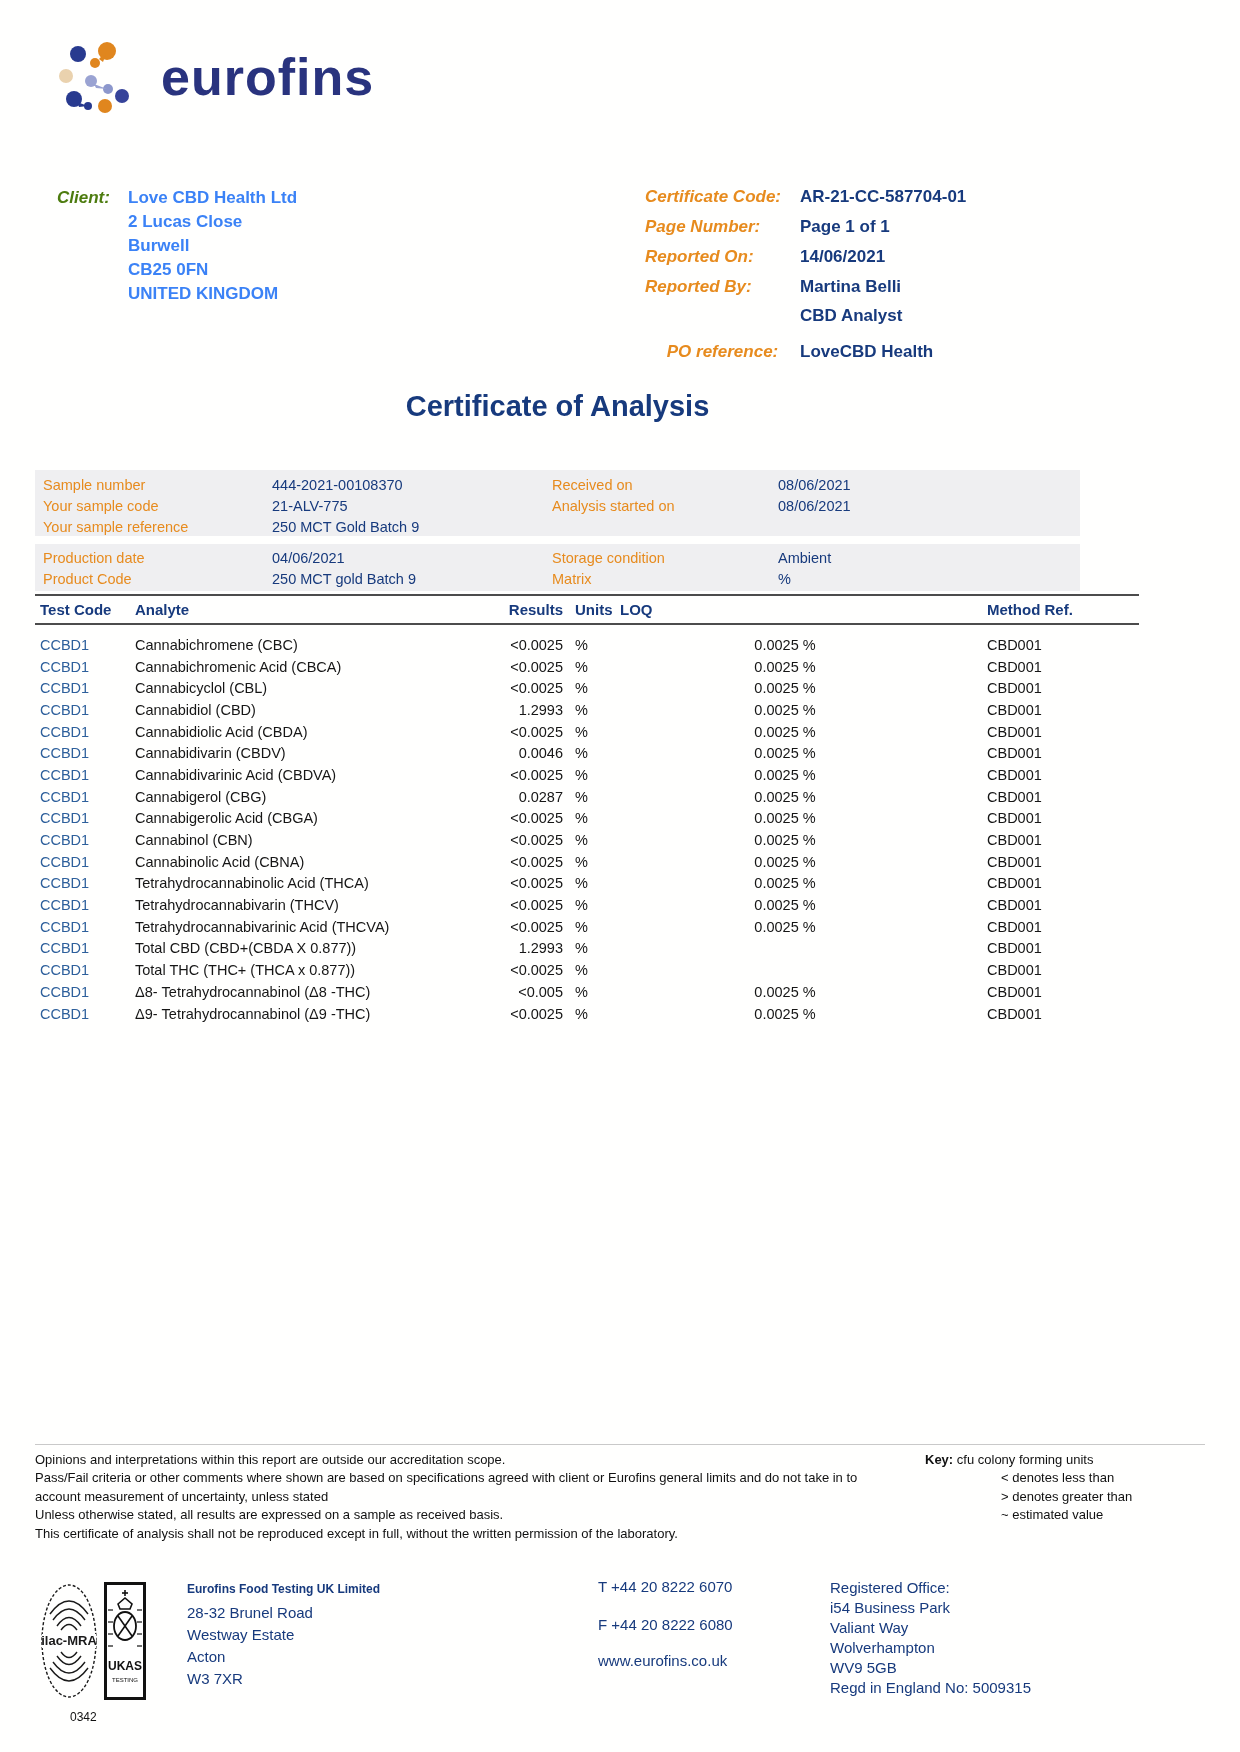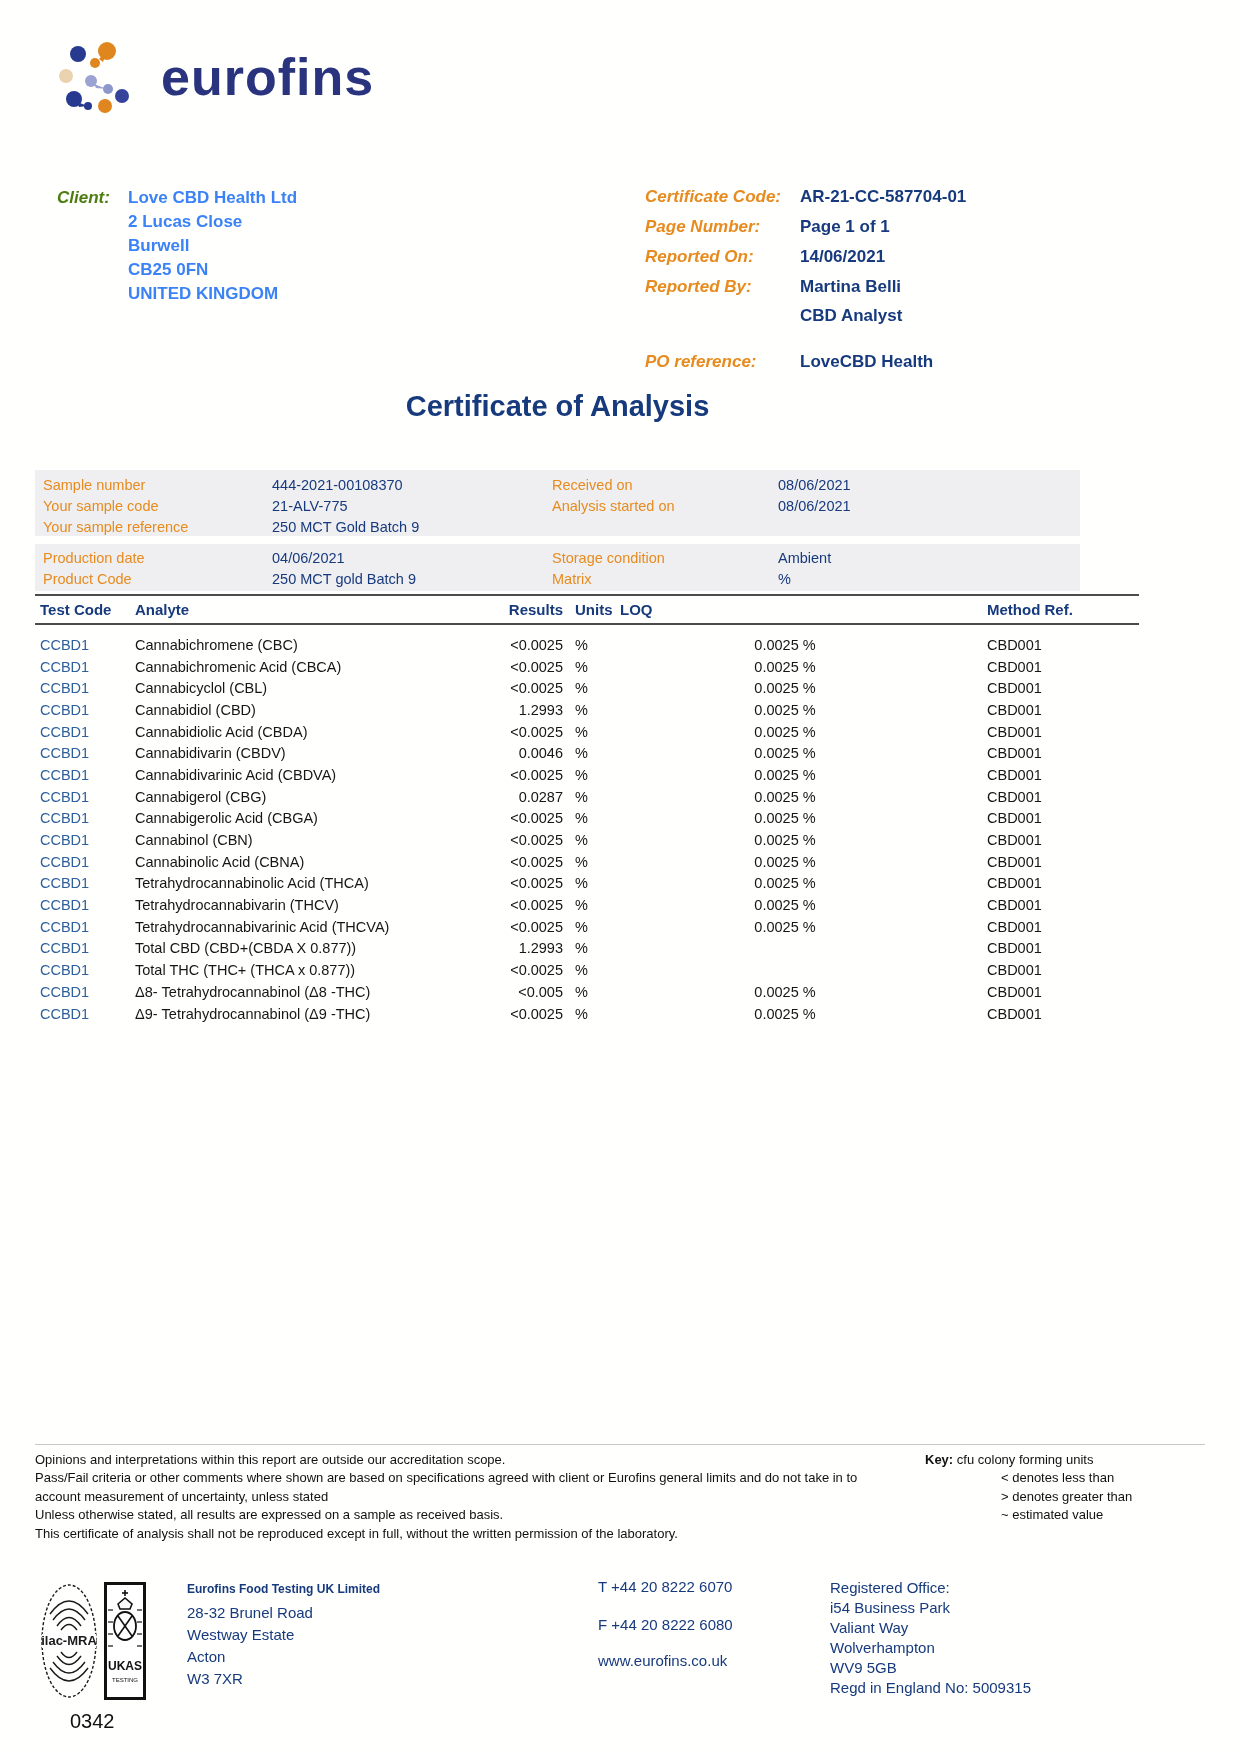--- a/index.html
+++ b/index.html
@@ -15,21 +15,21 @@
   .client{left:57px;top:186px;display:flex;}
   .client-label{width:71px;color:#4d7c0f;font-weight:700;font-style:italic;font-size:17px;line-height:24px;}
   .client-lines div{color:#3b82f6;font-weight:700;font-size:17px;line-height:24px;}
 
   
   .meta{left:645px;top:186px;width:470px;font-size:17px;}
   .meta-row{display:flex;margin-bottom:8px;line-height:22px;}
   .meta-label{width:155px;color:#e78b1e;font-weight:700;font-style:italic;}
   .meta-value{color:#173a7d;font-weight:700;}
   .meta-role{margin-top:7px;}
-  .po-row{margin-top:24px;}
+  .po-row{margin-top:14px;text-align:center;}
 
   
   .doc-title{left:0;top:390px;width:1115px;text-align:center;font-size:29px;font-weight:700;color:#173a7d;}
 
   
   .panel{left:35px;width:1045px;background:#efeff1;font-size:14.5px;line-height:21px;}
   .panel-1{top:470px;height:66px;padding-top:5px;box-sizing:border-box;}
   .panel-2{top:544px;height:47px;padding-top:4px;box-sizing:border-box;}
   .p-row{display:flex;}
   .p-label{width:229px;padding-left:8px;color:#e78b1e;}
@@ -61,21 +61,21 @@
 
   
   .f-company{left:187px;top:1578px;font-size:15px;line-height:22px;color:#173a7d;}
   .f-company .f-name{font-size:12px;font-weight:700;margin-bottom:2px;}
   .f-phones{left:598px;top:1578px;font-size:15px;color:#173a7d;}
   .f-phones .gap1{margin-top:21px;}
   .f-phones .gap2{margin-top:19px;}
   .f-reg{left:830px;top:1578px;font-size:15px;line-height:20px;color:#173a7d;}
   .logo-ilac{left:40px;top:1582px;}
   .logo-ukas{left:104px;top:1582px;}
-  .acc-number{left:70px;top:1710px;color:#111;font-size:20px;}
+  .acc-number{left:70px;top:1710px;color:#111;font-size:12px;}
 </style>
 </head>
 <body>
 
 <div class="page">
 
   <div class="abs logo-wrap">
     <svg width="88" height="78" viewBox="0 0 88 78">
       <circle cx="23" cy="16" r="8" fill="#283a8f"></circle>
       <circle cx="52" cy="13" r="9" fill="#e0861e"></circle>

